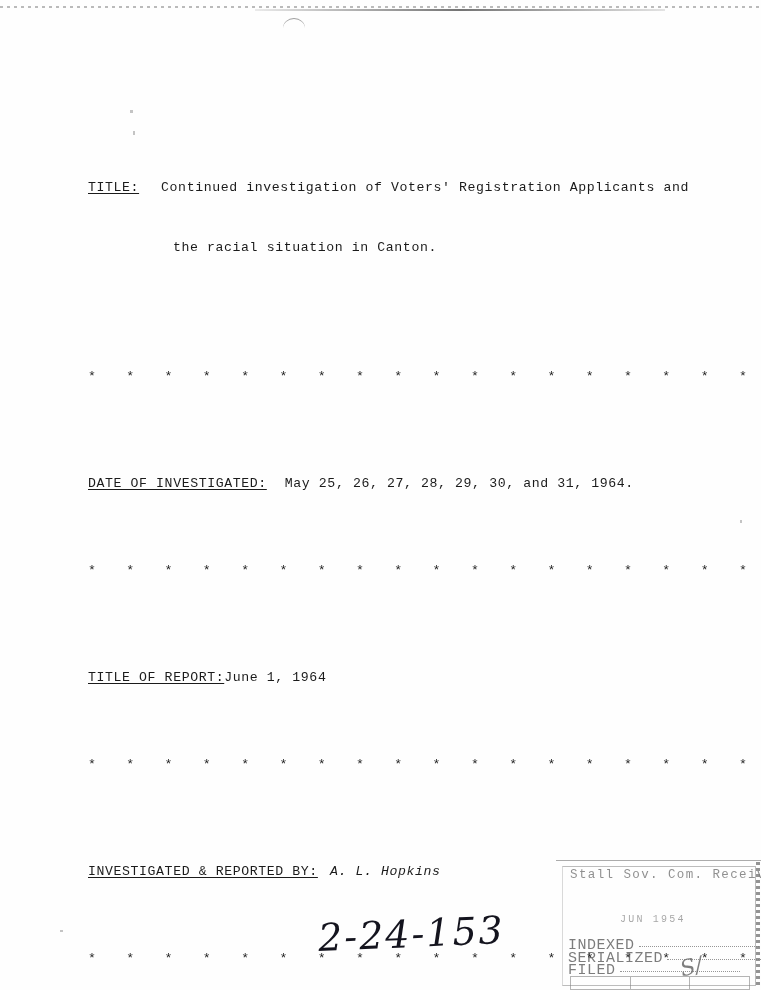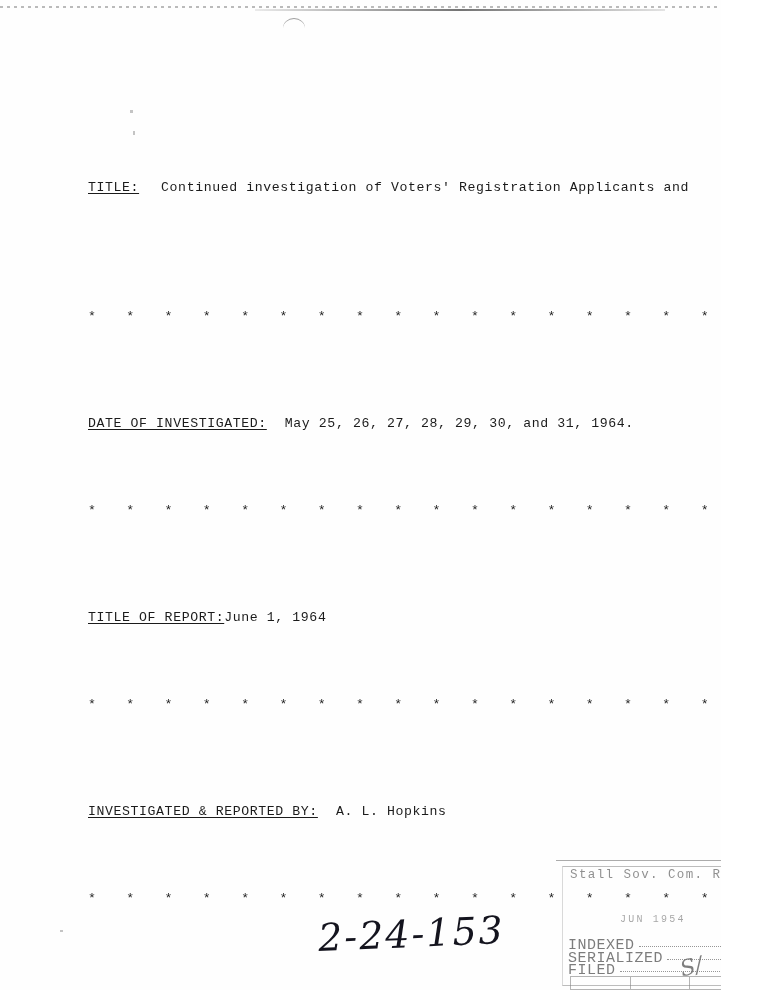--- a/index.html
+++ b/index.html
@@ -10,20 +10,21 @@
   }
 
   #page {
     position: relative;
     width: 721px;
     height: 990px;
     background: #fefefe;
     overflow: hidden;
     font-family: "Liberation Mono", "DejaVu Sans Mono", monospace;
     color: #1b1b1b;
+    padding-left: 40px;
   }
 
   
   .scan-edge-top {
     position: absolute;
     top: 6px;
     left: 0;
     width: 763px;
     height: 2px;
     background: repeating-linear-gradient(
@@ -210,36 +211,37 @@
   <div class="speck" style="left:133px; top:131px; width:2px; height:4px;"></div>
 
   <div class="speck" style="left:60px; top:930px; width:3px; height:2px;"></div>
   <div class="speck" style="left:740px; top:520px; width:2px; height:3px;"></div>
 
   <div class="doc">
 
     
     <div class="blk">
       <div class="line"><span class="lbl">TITLE:</span><span style="margin-left:22px;">Continued investigation of Voters' Registration Applicants and</span></div>
+      <div class="line"><span style="display:inline-block;width:85px;"></span><span>the racial situation in Canton.</span></div>
     </div>
 
     <div class="stars">*  *  *  *  *  *  *  *  *  *  *  *  *  *  *  *  *  *  *  *  *  *  *  *  *  *  *  *  *  *  *  *  *  *  *</div>
 
     
     <div class="line"><span class="lbl">DATE OF INVESTIGATED:</span><span style="margin-left:18px;margin-top:8px;">May 25, 26, 27, 28, 29, 30, and 31, 1964.</span></div>
 
     <div class="stars">*  *  *  *  *  *  *  *  *  *  *  *  *  *  *  *  *  *  *  *  *  *  *  *  *  *  *  *  *  *  *  *  *  *  *</div>
 
     
     <div class="line"><span class="lbl">TITLE OF REPORT:</span><span style="">June 1, 1964</span></div>
 
     <div class="stars">*  *  *  *  *  *  *  *  *  *  *  *  *  *  *  *  *  *  *  *  *  *  *  *  *  *  *  *  *  *  *  *  *  *  *</div>
 
     
-    <div class="line"><span class="lbl">INVESTIGATED &amp; REPORTED BY:</span><span style="margin-left:18px;">A. L. Hopkins</span></div>
+    <div class="line"><span class="lbl">INVESTIGATED &amp; REPORTED BY:</span><span style="margin-left:12px;font-style:italic;">A. L. Hopkins</span></div>
 
     <div class="stars">*  *  *  *  *  *  *  *  *  *  *  *  *  *  *  *  *  *  *  *  *  *  *  *  *  *  *  *  *  *  *  *  *  *  *</div>
 
     
     
 
     
 
     
 

